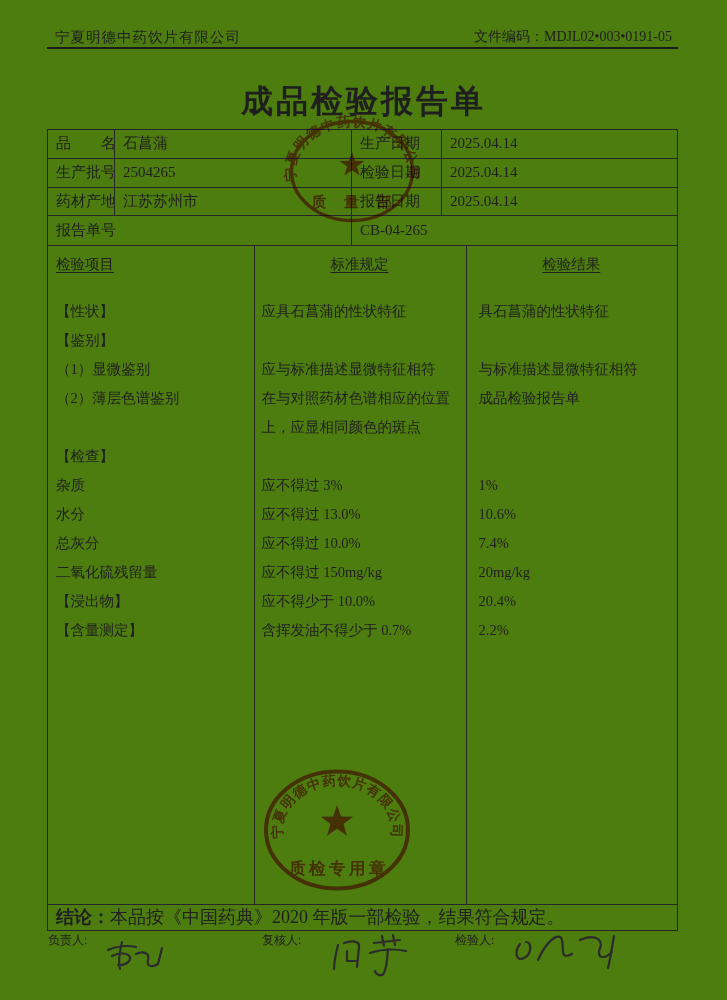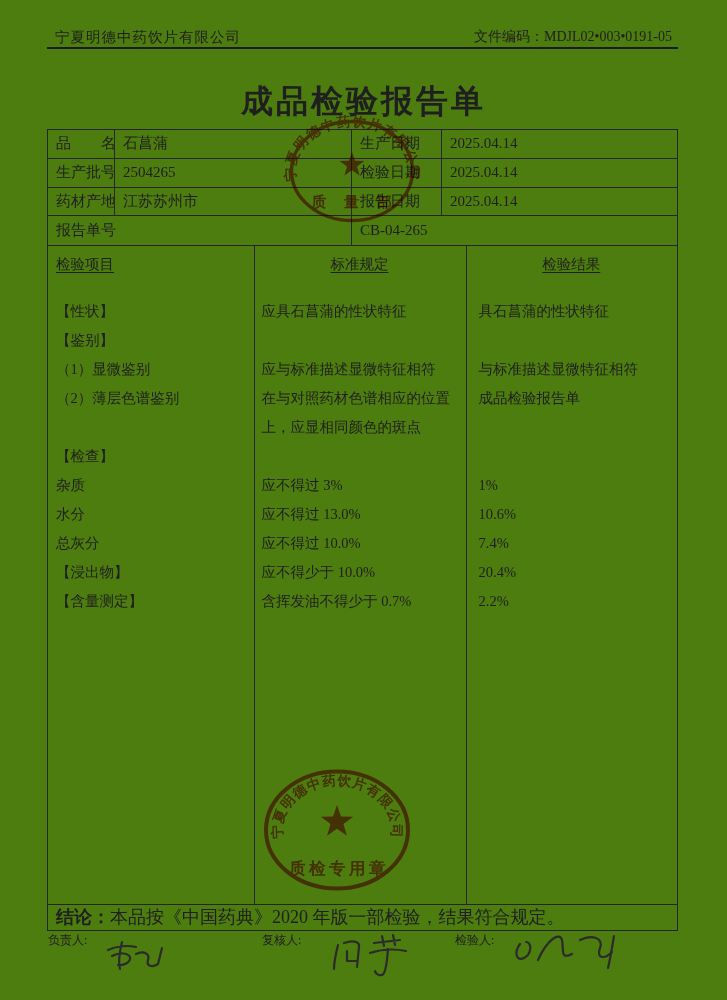--- a/index.html
+++ b/index.html
@@ -143,20 +143,25 @@
         <div class="c1">水分</div>
         <div class="c2">应不得过 13.0%</div>
         <div class="c3">10.6%</div>
       </div>
       <div class="insp-row">
         <div class="c1">总灰分</div>
         <div class="c2">应不得过 10.0%</div>
         <div class="c3">7.4%</div>
       </div>
       <div class="insp-row">
+        <div class="c1">二氧化硫残留量</div>
+        <div class="c2">应不得过 150mg/kg</div>
+        <div class="c3">20mg/kg</div>
+      </div>
+      <div class="insp-row">
         <div class="c1">【浸出物】</div>
         <div class="c2">应不得少于 10.0%</div>
         <div class="c3">20.4%</div>
       </div>
       <div class="insp-row">
         <div class="c1">【含量测定】</div>
         <div class="c2">含挥发油不得少于 0.7%</div>
         <div class="c3">2.2%</div>
       </div>
 

